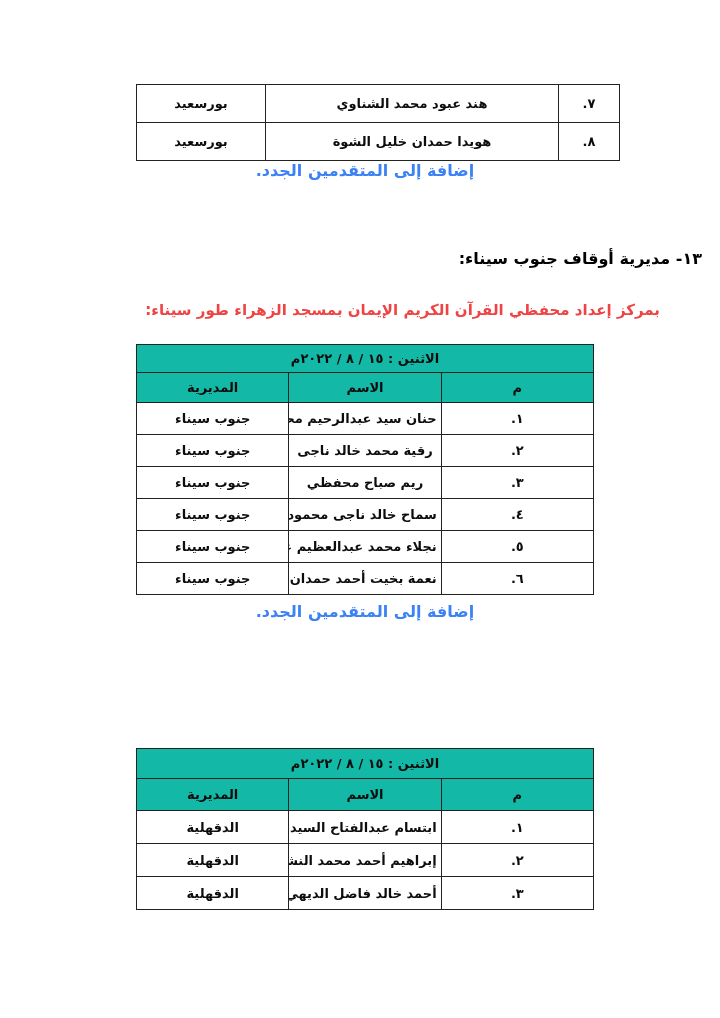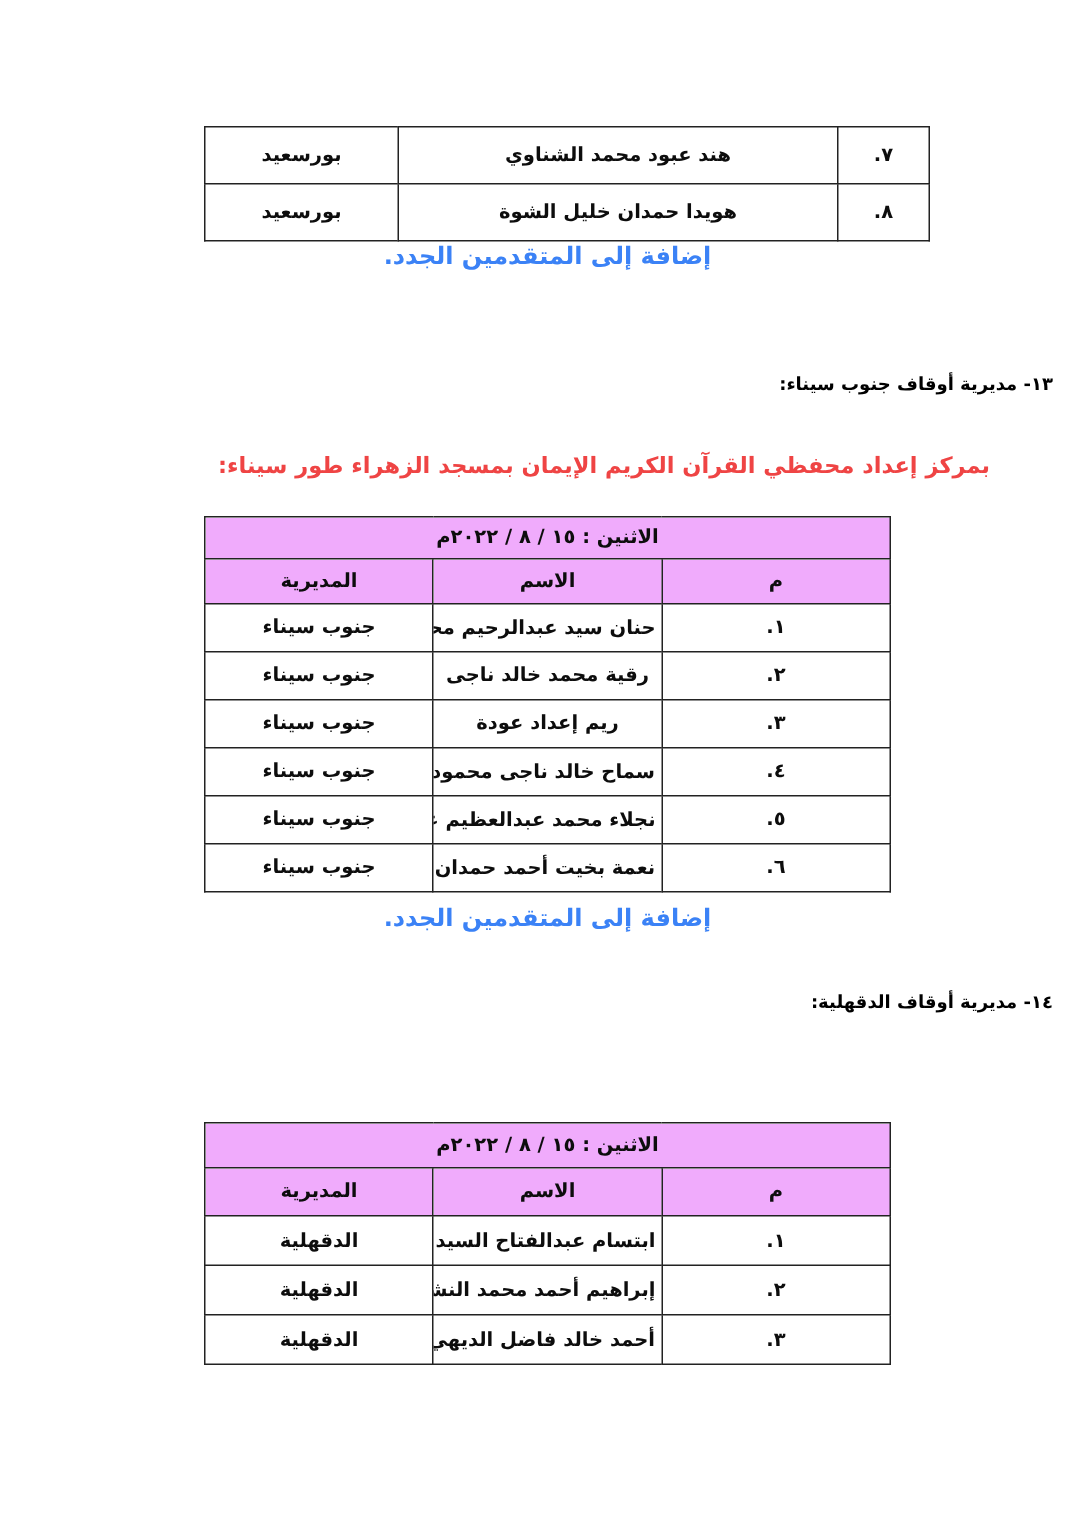--- a/index.html
+++ b/index.html
@@ -25,40 +25,40 @@
     font-size: 13px;
     text-align: center;
     vertical-align: middle;
     padding: 0 4px;
     overflow: hidden;
     white-space: nowrap;
   }
   .col-serial { width: 52px; }
   .col-name { width: 284px; }
   .col-dir { width: 120px; }
-  .shaded { background: #f0abfc; }
+  .shaded { background: #14b8a6; }
   .date-cell { font-size: 15px; }
   .row-h38 td { height: 37px; }
   .row-h32 td { height: 31px; }
   .row-h33 td { height: 32px; margin-left: 43px; }
   .row-hdr td { height: 29px; }
   .row-date td { height: 27px; }
   .note {
     direction: rtl;
     text-align: center;
     font-weight: bold;
     font-size: 16px;
     color: #3b82f6;
     width: 458px;
   }
   .heading {
     direction: rtl;
     text-align: right;
     font-weight: bold;
-    font-size: 12px;
+    font-size: 16px;
     color: #000000;
     white-space: nowrap;
   }
   .subtitle {
     direction: rtl;
     text-align: right;
     font-weight: bold;
     font-size: 15px;
     color: #ef4444;
     white-space: nowrap;
@@ -111,21 +111,21 @@
           <td>حنان سيد عبدالرحيم محمد</td>
           <td>جنوب سيناء</td>
         </tr>
         <tr class="row-h32">
           <td>٢.</td>
           <td>رقية محمد خالد ناجى</td>
           <td>جنوب سيناء</td>
         </tr>
         <tr class="row-h32">
           <td>٣.</td>
-          <td>ريم إعداد عودة</td>
+          <td>ريم صباح محفظي</td>
           <td>جنوب سيناء</td>
         </tr>
         <tr class="row-h32">
           <td>٤.</td>
           <td>سماح خالد ناجى محمود</td>
           <td>جنوب سيناء</td>
         </tr>
         <tr class="row-h32">
           <td>٥.</td>
           <td>نجلاء محمد عبدالعظيم عبدالجواد</td>
@@ -135,24 +135,20 @@
           <td>٦.</td>
           <td>نعمة بخيت أحمد حمدان</td>
           <td>جنوب سيناء</td>
         </tr>
       </tbody>
     </table>
   </div>
 
   <div class="abs note" style="left:136px; top:602px;">إضافة إلى المتقدمين الجدد.</div>
 
-  <div class="abs heading" style="right:18px; top:661px;">
-    <span>١٤-</span>
-    <span>مديرية أوقاف الدقهلية:</span>
-  </div>
 
 
   <div class="abs" style="left:136px; top:748px;">
     <table class="doc-table">
       <tbody>
         <tr class="row-hdr">
           <td colspan="3" class="shaded date-cell">الاثنين : ١٥ / ٨ / ٢٠٢٢م</td>
         </tr>
         <tr class="row-h32">
           <td class="col-serial shaded">م</td>

